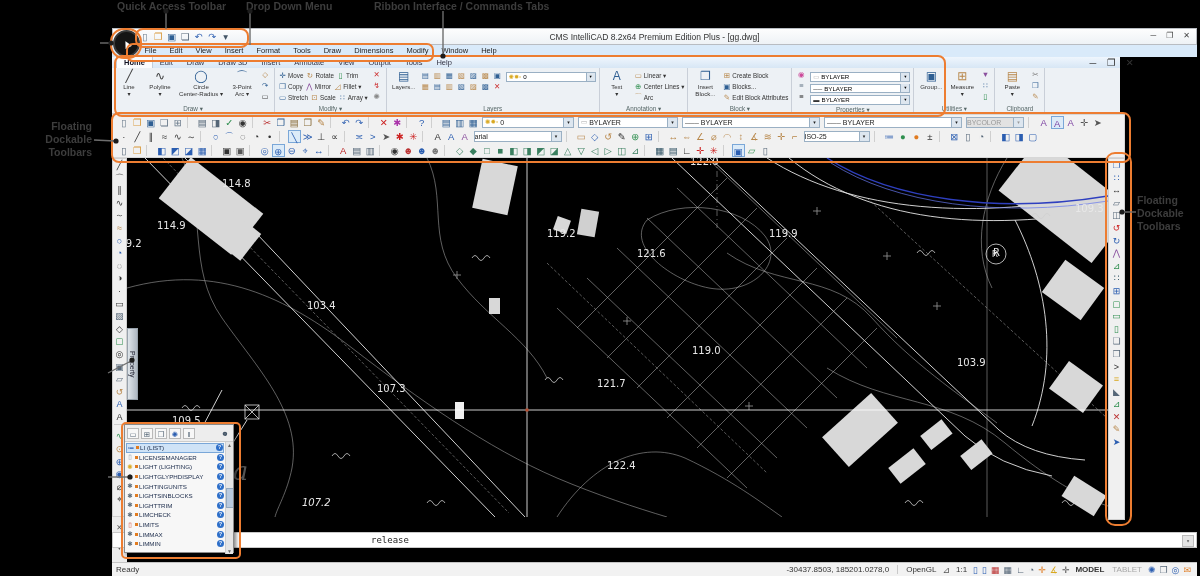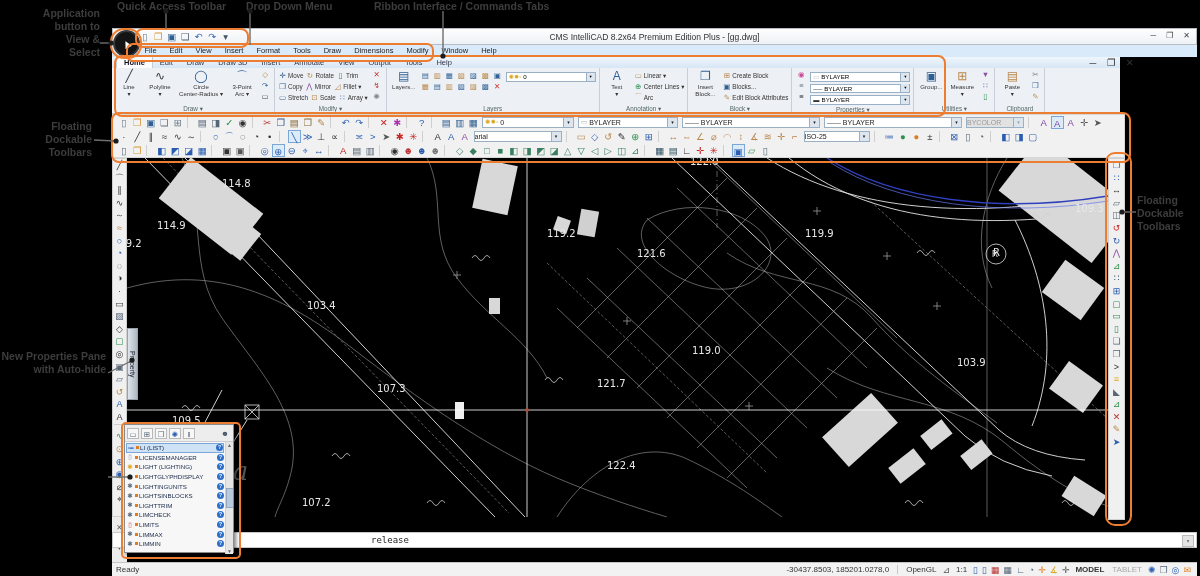--- a/index.html
+++ b/index.html
@@ -140,32 +140,26 @@
   #pscroll{position:absolute;right:0;top:0;width:8px;height:100%;background:#e6e6e6;
            border-left:1px solid #cfcfcf;display:flex;flex-direction:column;align-items:center;
            justify-content:space-between;font-size:5px;color:#666;box-sizing:border-box;}
   #pscroll .thumb{width:6px;height:18px;background:#b9cade;border:1px solid #93a9c0;}
 </style>
 </head>
 <body>
 
 <div id="stage">
 
-  <div class="ann" id="ann-app">Application
-button to
-View &amp;
-Select</div>
   <div class="ann" id="ann-qat">Quick Access Toolbar</div>
   <div class="ann" id="ann-dd">Drop Down Menu</div>
   <div class="ann" id="ann-rib">Ribbon Interface / Commands Tabs</div>
   <div class="ann" id="ann-fl-left">Floating
 Dockable
 Toolbars</div>
-  <div class="ann" id="ann-props">New Properties Pane
-with Auto-hide</div>
   <div class="ann" id="ann-fl-right">Floating
 Dockable
 Toolbars</div>
 
   <div class="abs" id="titlebar">
     <span>CMS IntelliCAD 8.2x64 Premium Edition Plus - [gg.dwg]</span>
     <span id="tb-btns">
       <span>─</span>
       <span>❐</span>
       <span>✕</span>
@@ -835,28 +829,28 @@
       <rect x="398.5" y="250.5" width="3" height="3" fill="#b84a2a"></rect>
       <text x="868" y="99" fill="#dddddd" font-size="9" font-family="DejaVu Sans" text-anchor="middle">R</text>
     </svg>
     <div>
         <span class="mlabel" style="left: 95px; top: 20px;">114.8</span>
         <span class="mlabel" style="left: 30px; top: 62px;">114.9</span>
         <span class="mlabel" style="left: -14px; top: 80px;">109.2</span>
         <span class="mlabel" style="left: 180px; top: 142px;">103.4</span>
         <span class="mlabel" style="left: 420px; top: 70px;">119.2</span>
         <span class="mlabel" style="left: 563px; top: -2px;">122.0</span>
-        <span class="mlabel" style="left: 678px; top: 70px;">119.9</span>
+        <span class="mlabel" style="left: 642px; top: 70px;">119.9</span>
         <span class="mlabel" style="left: 510px; top: 90px;">121.6</span>
         <span class="mlabel" style="left: 565px; top: 187px;">119.0</span>
         <span class="mlabel" style="left: 470px; top: 220px;">121.7</span>
         <span class="mlabel" style="left: 480px; top: 302px;">122.4</span>
         <span class="mlabel" style="left: 250px; top: 225px;">107.3</span>
         <span class="mlabel" style="left: 45px; top: 257px;">109.5</span>
-        <span class="mlabel" style="left: 175px; top: 339px;">107.2</span>
+        <span class="mlabel" style="left: 175px; top: 339px; font-style: italic;">107.2</span>
         <span class="mlabel" style="left: 830px; top: 199px;">103.9</span>
         <span class="mlabel" style="left: 948px; top: 45px;">109.3</span>
         <span class="mlabel" style="left: 866px; top: 89px;">R</span>
       </div>
     <div id="watermark">ela</div>
     <div id="proptab">Property</div>
   </div>
 
 
   <div class="abs" id="cmdhistory">

